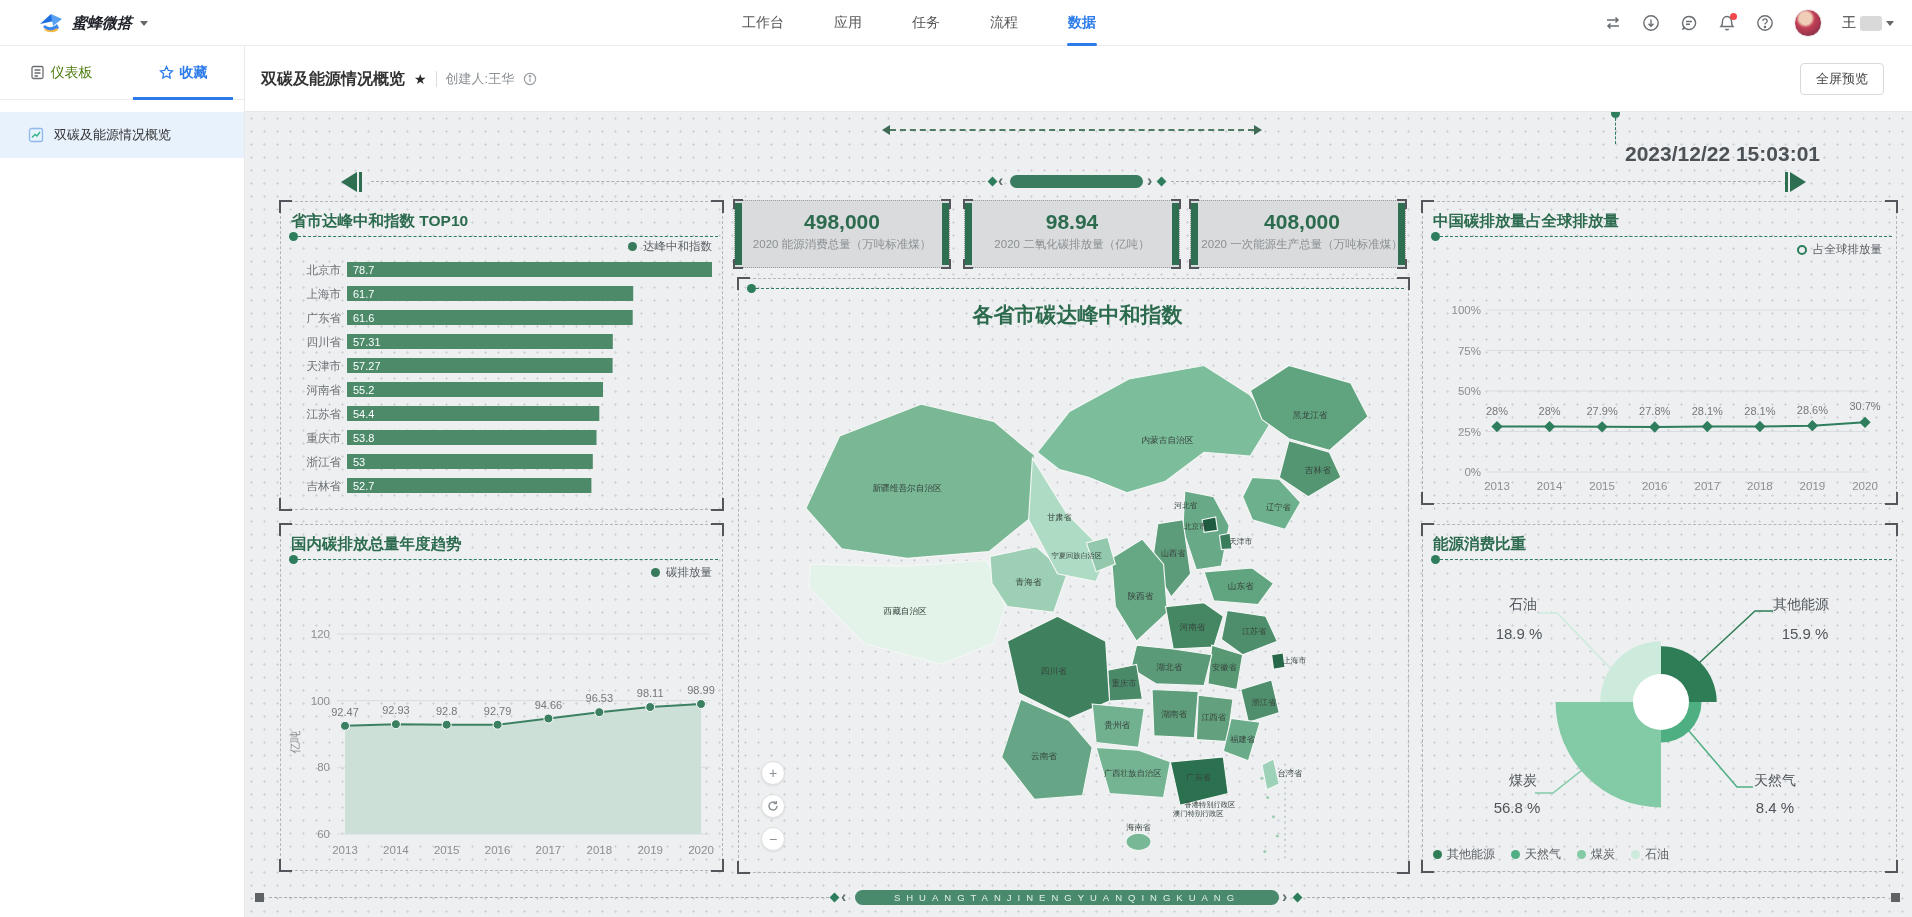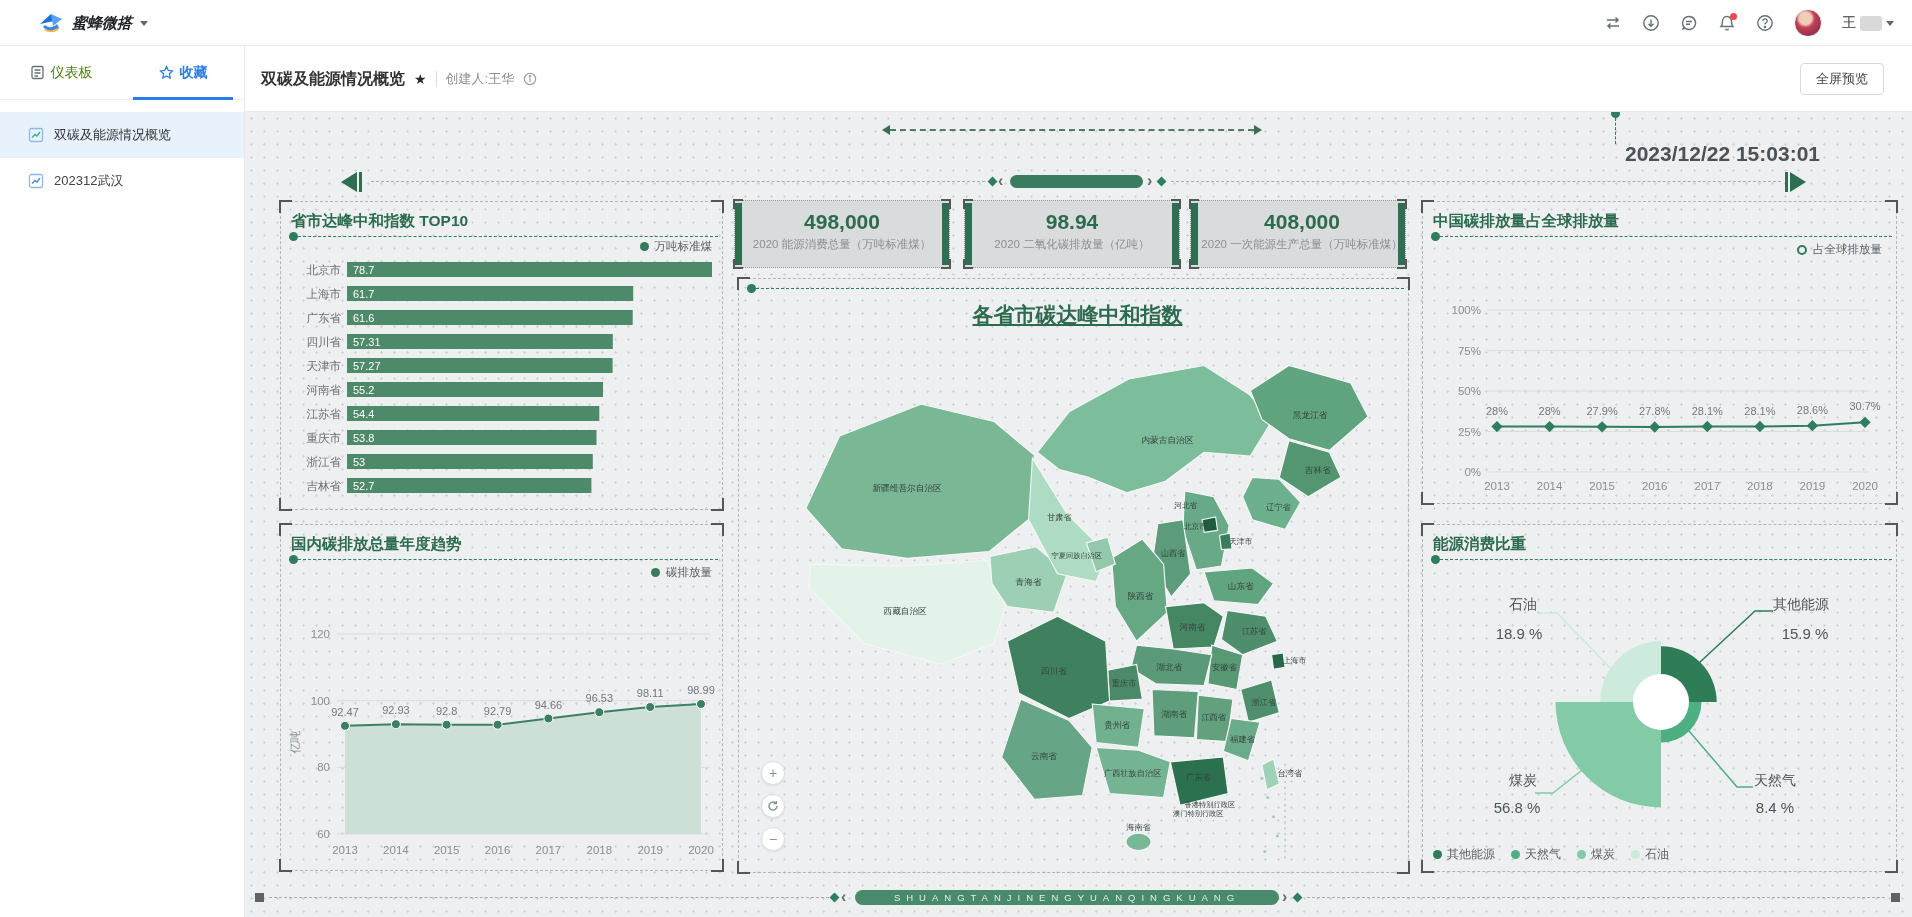--- a/index.html
+++ b/index.html
@@ -103,21 +103,21 @@
   .ax { font-size:11.5px; fill:#8a8f93; }
   .cat { font-size:11.5px; fill:#6a6f73; }
   .grid { stroke:#d9dddf; stroke-width:1; }
   .dl { font-size:11px; fill:#75797c; }
   .bv { font-size:11px; fill:#ffffff; }
   .map-lbl { fill:#36433c; }
   .pie-name { font-size:14px; fill:#4f555a; text-anchor:middle; }
   .pie-val { font-size:15px; fill:#4f555a; text-anchor:middle; }
 
   .map-title { position:absolute; left:8px; right:0; top:22px; text-align:center;
-    font-size:21px; font-weight:bold; color:#2c6b4e;text-decoration:underline; }
+    font-size:21px; font-weight:bold; color:#2c6b4e; }
   .map-ctrl { position:absolute; left:22px; width:24px; height:24px; border-radius:50%; background:#fff;
     border:1px solid #dcdfe0; box-shadow:0 1px 2px rgba(0,0,0,.08); display:flex; align-items:center;
     justify-content:center; font-size:14px; color:#8a8f93; cursor:pointer; }
   .map-legend { position:absolute; right:6px; top:408px; width:48px; height:190px; font-size:10.5px; color:#444; }
   .ml-high { position:absolute; right:0; top:-2px; }
   .ml-low { position:absolute; right:6px; top:166px; }
   .ml-max { position:absolute; right:26px; top:13px; font-size:10px; color:#555; }
   .ml-min { position:absolute; right:26px; top:146px; font-size:10px; color:#555; }
   .ml-bar { position:absolute; right:6px; top:14px; width:13px; height:145px; border-radius:2px;
     background:linear-gradient(180deg,#1b5a3c,#4f9573 45%,#a8d6c0 78%,#eef8f2); border:1px solid #cfd4d2; }
@@ -139,20 +139,27 @@
     <div class="brand">
       <svg width="26" height="26" viewBox="0 0 26 26">
         <path d="M2 14 L13 4 L16 11 Z" fill="#1f6fe0"></path>
         <path d="M13 4 L24 9 L15 16 Z" fill="#5aa0f2"></path>
         <path d="M5 17 C10 22 17 22 21 18 L19 14 C15 18 10 18 7 15 Z" fill="#3b86ee"></path>
         <path d="M6 20 C11 23 16 23 20 20 L19 18 C15 21 11 21 8 19 Z" fill="#f6b63c"></path>
       </svg>
       <span class="brand-name">蜜蜂微搭</span>
       <span class="caret-down"></span>
     </div>
+    <nav class="menu" id="main-menu">
+        <div class="menu-item">工作台</div>
+        <div class="menu-item">应用</div>
+        <div class="menu-item">任务</div>
+        <div class="menu-item">流程</div>
+        <div class="menu-item active">数据</div>
+      </nav>
     <div class="nav-right">
       <span class="nav-ic">
         <svg width="18" height="18" viewBox="0 0 18 18" fill="none" stroke="#6b6f73" stroke-width="1.5">
           <path d="M3 6 H14 M11.5 3.5 L14 6 L11.5 8.5"></path>
             <path d="M15 12 H4 M6.5 9.5 L4 12 L6.5 14.5"></path>
         </svg>
       </span>
       <span class="nav-ic">
         <svg width="18" height="18" viewBox="0 0 18 18" fill="none" stroke="#6b6f73" stroke-width="1.4">
           <circle cx="9" cy="9" r="7.2"></circle>
@@ -204,27 +211,20 @@
         <span>收藏</span>
       </div>
     </div>
     <div class="side-list" id="side-list">
         <div class="side-item active">
           <svg width="16" height="16" viewBox="0 0 16 16" fill="none">
             <rect x="1.5" y="1.5" width="13" height="13" rx="2" stroke="#8fb9ec" stroke-width="1.3"></rect>
             <polyline points="4,10.5 7,7.5 9,9 12,5" stroke="#31b586" stroke-width="1.4" fill="none"></polyline>
           </svg>
           <span>双碳及能源情况概览</span>
-        </div>
-        <div class="side-item">
-          <svg width="16" height="16" viewBox="0 0 16 16" fill="none">
-            <rect x="1.5" y="1.5" width="13" height="13" rx="2" stroke="#8fb9ec" stroke-width="1.3"></rect>
-            <polyline points="4,10.5 7,7.5 9,9 12,5" stroke="#4a90e2" stroke-width="1.4" fill="none"></polyline>
-          </svg>
-          <span>202312武汉</span>
         </div>
       </div>
   </aside>
 
   <div class="main-header">
     <div class="mh-left">
       <span class="mh-title">双碳及能源情况概览</span>
       <span class="mh-star">★</span>
       <span class="mh-sep"></span>
       <span class="mh-creator">创建人:王华</span>
@@ -302,21 +302,21 @@
         <span class="bk tr"></span>
         <span class="bk bl"></span>
         <span class="bk br"></span>
       <div class="panel-title">省市达峰中和指数 TOP10</div>
       <div class="sel-line">
           <span class="sel-dot"></span>
           <span class="sel-dash"></span>
         </div>
       <div class="legend" style="right:10px;top:37px;">
         <span class="lg-dot"></span>
-        <span>万吨标准煤</span>
+        <span>达峰中和指数</span>
       </div>
       <div class="plot" id="bar-plot" style="left:4px;top:56px;width:431px;height:246px;">
           <svg viewBox="0 0 431 246">
             <text class="cat" x="56" y="16" text-anchor="end">北京市</text>
             <rect x="62" y="4" width="365.0" height="15" fill="#4c8a69"></rect>
             <text class="bv" x="68" y="16">78.7</text>
             <text class="cat" x="56" y="40" text-anchor="end">上海市</text>
             <rect x="62" y="28" width="286.2" height="15" fill="#4c8a69"></rect>
             <text class="bv" x="68" y="40">61.7</text>
             <text class="cat" x="56" y="64" text-anchor="end">广东省</text>

